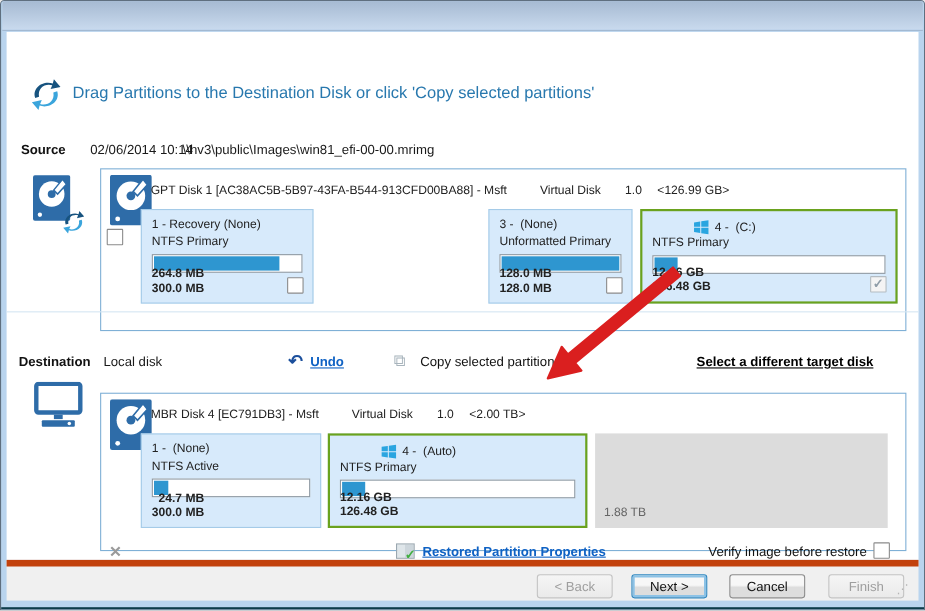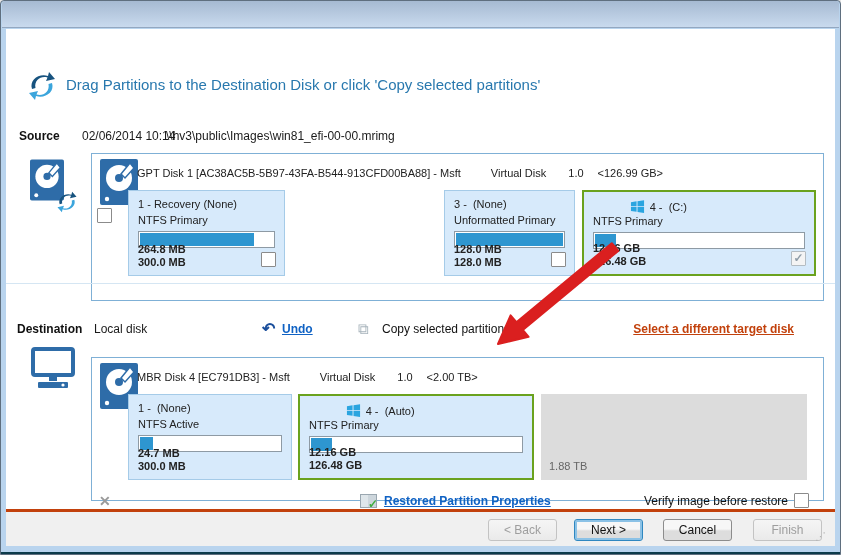--- a/index.html
+++ b/index.html
@@ -15,21 +15,21 @@
     background:linear-gradient(#a6bad2,#c9daee);
     border-bottom:1px solid #93a7c0; border-radius:3px 3px 0 0;
   }
   .content {
     position:absolute; left:5px; right:5px; top:28px; height:480px;
     background:#ffffff;
     padding-left:24px;
   }
   .footer {
     position:absolute; left:5px; right:5px; top:508px; height:37px;
-    background:#f0f0f0; border-top:3px solid #c2410c;
+    background:#f0f0f0; border-top:6px solid #c2410c;
   }
   .bottomedge { position:absolute; left:0; right:0; bottom:0; height:2px; background:#0d3b4a; }
 
   
   .heading-icon { position:absolute; left:20px; top:42px; }
   .page-title { position:absolute; left:60px; top:47px; font-size:15px; color:#2878ae; }
 
   
   .src-line { position:absolute; top:100px; left:0; width:100%; height:16px; }
   .src-label { position:absolute; left:13px; font-weight:bold; color:#111; }
@@ -90,21 +90,21 @@
   .divider { position:absolute; left:0; right:0; top:254px; border-top:1px solid #d5e6f3; }
 
   
   .dest-line { position:absolute; top:293px; left:0; width:100%; height:18px; }
   .dest-label { position:absolute; left:11px; font-weight:bold; color:#111; }
   .dest-type  { position:absolute; left:88px; }
   .undo-ic    { position:absolute; left:256px; top:-3px; font-size:16px; font-weight:bold; color:#1b4f9c; }
   .undo-link  { position:absolute; left:276px; color:#0f62c4; font-weight:600; text-decoration:underline; cursor:pointer; }
   .copy-ic    { position:absolute; left:352px; top:-2px; font-size:15px; color:#a8b4bc; }
   .copy-lbl   { position:absolute; left:376px; color:#111; cursor:pointer; }
-  .select-link{ position:absolute; right:41px; color:#c2410c; font-weight:600; text-decoration:underline; cursor:pointer; }
+  .select-link{ position:absolute; right:41px; color:#000000; font-weight:600; text-decoration:underline; cursor:pointer; }
 
   
   .act1 { position:absolute; top:465px; left:0; width:100%; height:16px; }
   .del-x { position:absolute; left:93px; top:-1px; color:#9a9a9a; font-weight:bold; font-size:14px; }
   .del-lbl { position:absolute; left:114px; font-weight:600; color:#111; cursor:pointer; }
   .rpp-ic { position:absolute; left:354px; top:0px; width:17px; height:14px; background:linear-gradient(90deg,#dfe6ea 50%,#cdd6dc 50%); border:1px solid #9aa7b0; }
   .rpp-ic::after { content:"\2713"; position:absolute; right:-2px; bottom:-4px; color:#3fae3f; font-weight:bold; font-size:12px; }
   .rpp-link { position:absolute; left:378px; color:#0f62c4; font-weight:600; text-decoration:underline; cursor:pointer; }
   .verify-lbl { position:absolute; right:47px; color:#111; }
   .verify-cb { right:26px; top:-1px; }
@@ -261,21 +261,21 @@
           <circle cx="7" cy="40" r="2.2" fill="#fff"></circle>
         </svg>
       </div>
       <div class="disk-header">
         <span>MBR Disk 4 [EC791DB3] - Msft</span><span class="gap30"></span>
         <span>Virtual Disk</span><span class="gap22"></span>
         <span>1.0</span><span class="gap14"></span>
         <span>&lt;2.00 TB&gt;</span>
       </div>
 
-      <div class="part" style="left:36px;width:164px;">
+      <div class="part" style="left:36px;width:164px;text-align:right;">
         <div class="pname"><span>1 -  (None)</span></div>
         <div class="pfs">NTFS Active</div>
         <div class="pbar">
             <div class="pfill" style="width: 9%;"></div>
           </div>
         <div class="psize">
           <div>24.7 MB</div>
           <div>300.0 MB</div>
         </div>
       </div>

